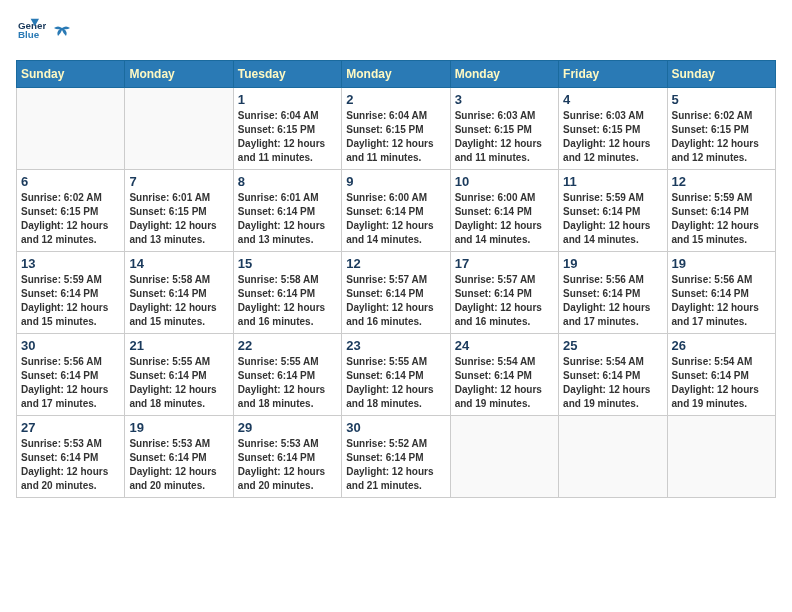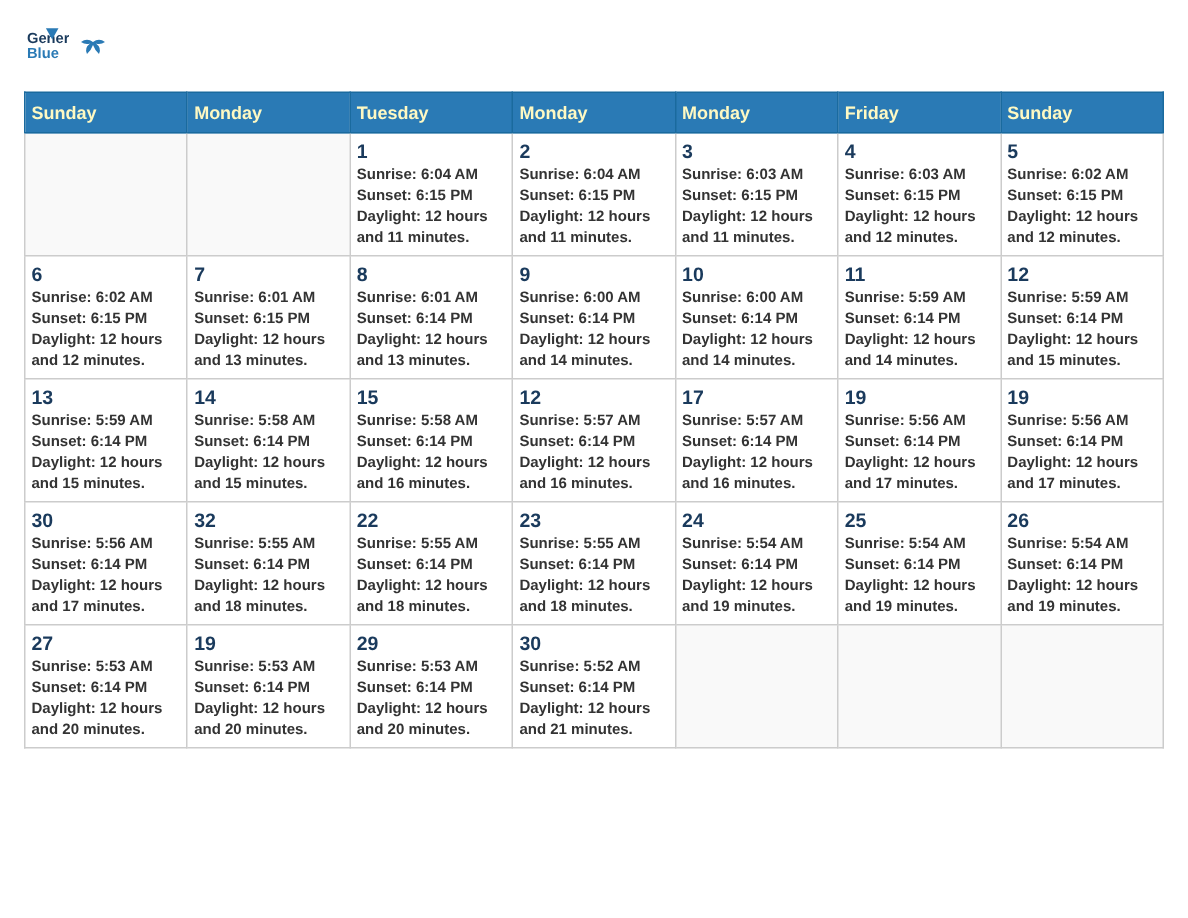--- a/index.html
+++ b/index.html
@@ -241,21 +241,21 @@
         </td>
       </tr>
       <tr>
         <td>
           <span class="day-number">30</span>
           <div class="day-info" style="white-space: pre-line;">Sunrise: 5:56 AM
 Sunset: 6:14 PM
 Daylight: 12 hours and 17 minutes.</div>
         </td>
         <td>
-          <span class="day-number">32</span>
+          <span class="day-number">21</span>
           <div class="day-info" style="white-space: pre-line;">Sunrise: 5:55 AM
 Sunset: 6:14 PM
 Daylight: 12 hours and 18 minutes.</div>
         </td>
         <td>
           <span class="day-number">22</span>
           <div class="day-info" style="white-space: pre-line;">Sunrise: 5:55 AM
 Sunset: 6:14 PM
 Daylight: 12 hours and 18 minutes.</div>
         </td>

